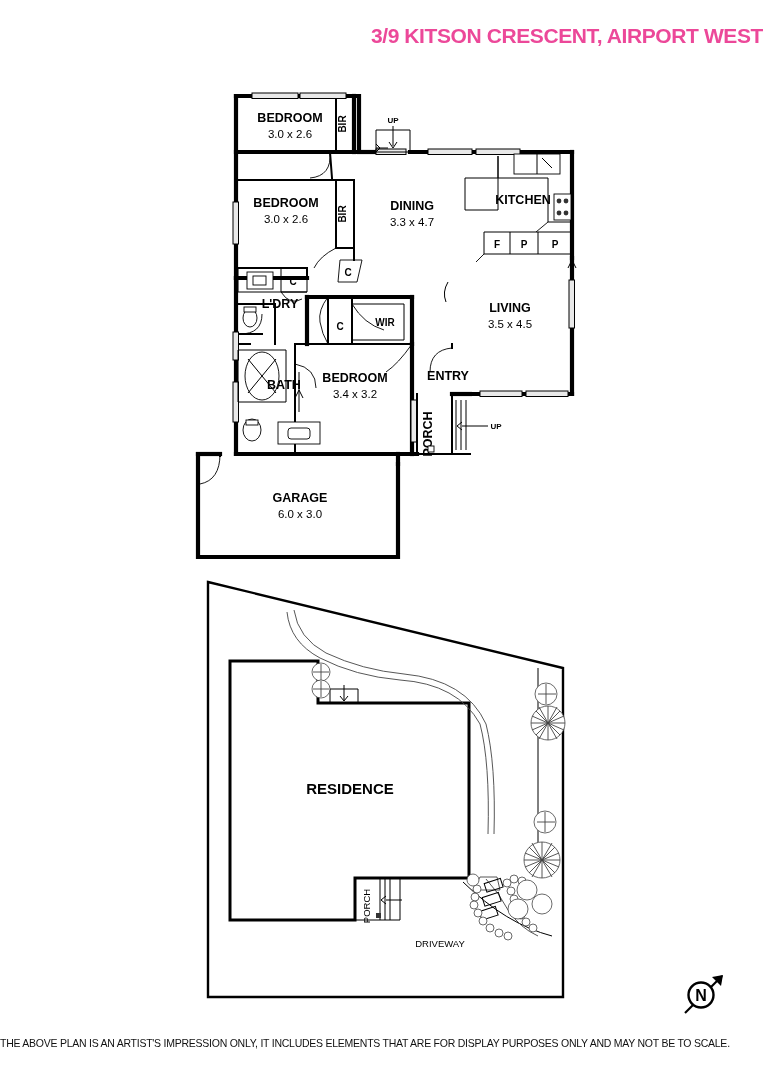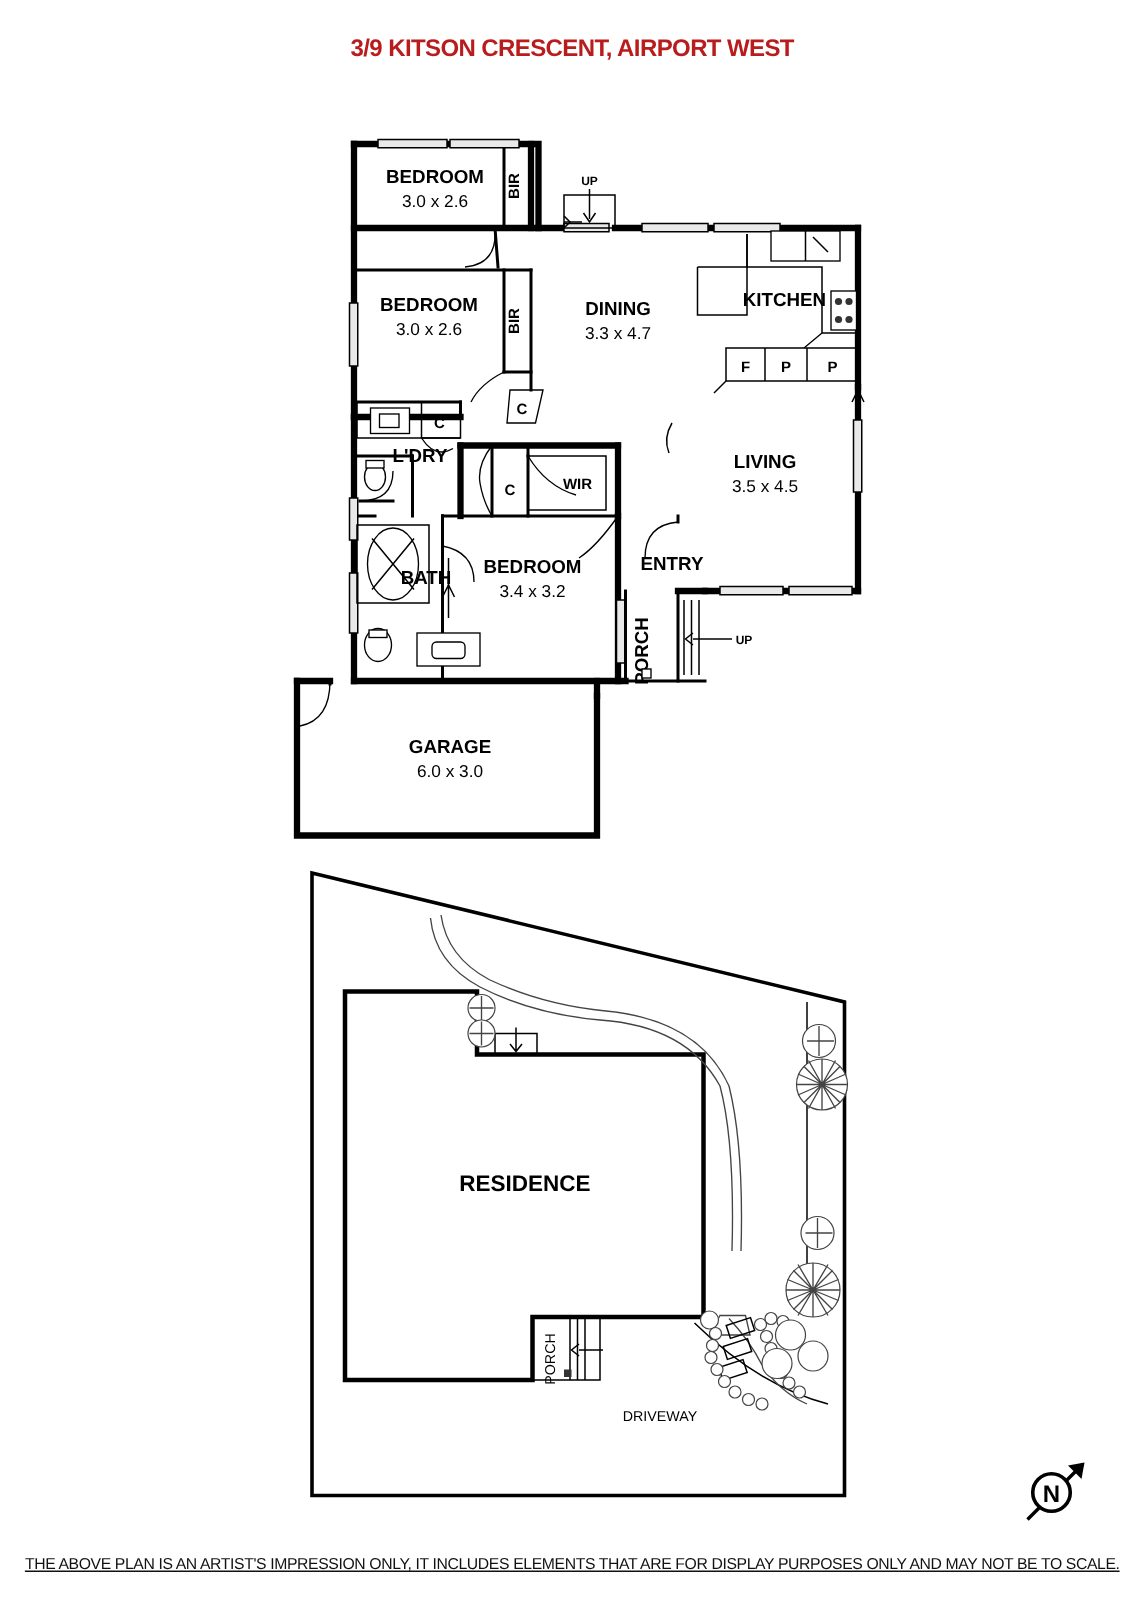--- a/index.html
+++ b/index.html
@@ -9,41 +9,39 @@
   body {
     width: 763px; height: 1080px;
     position: relative;
     font-family: "Liberation Sans", sans-serif;
     color: #000000;
     overflow: hidden;
   }
   #page-title {
     position: absolute;
     top: 24px; left: 0; width: 763px;
-    text-align: center;
-    font-size: 16px;
+    text-align: right;
+    font-size: 21px;
     font-weight: bold;
     letter-spacing: -0.4px;
-    color: #b91c1c;
+    color: #ec4899;
   }
   #floorplan-svg, #siteplan-svg, #northarrow-svg {
     position: absolute;
   }
   #floorplan-svg { left: 180px; top: 82px; }
   #siteplan-svg  { left: 190px; top: 572px; }
   #northarrow-svg{ left: 676px; top: 966px; }
   #footer-note {
     position: absolute;
     left: 0; top: 1036px; width: 763px;
-    text-align: center;
     font-size: 10.5px;
     line-height: 14px;
     letter-spacing: -0.25px;
     color: #111111;
-    text-decoration: underline;
   }
 </style>
 </head>
 <body>
 
 <div id="page-title">3/9 KITSON CRESCENT, AIRPORT WEST</div>
 
 <svg id="floorplan-svg" width="420" height="490" viewBox="0 0 420 490" xmlns="http://www.w3.org/2000/svg">
 
   <defs>

